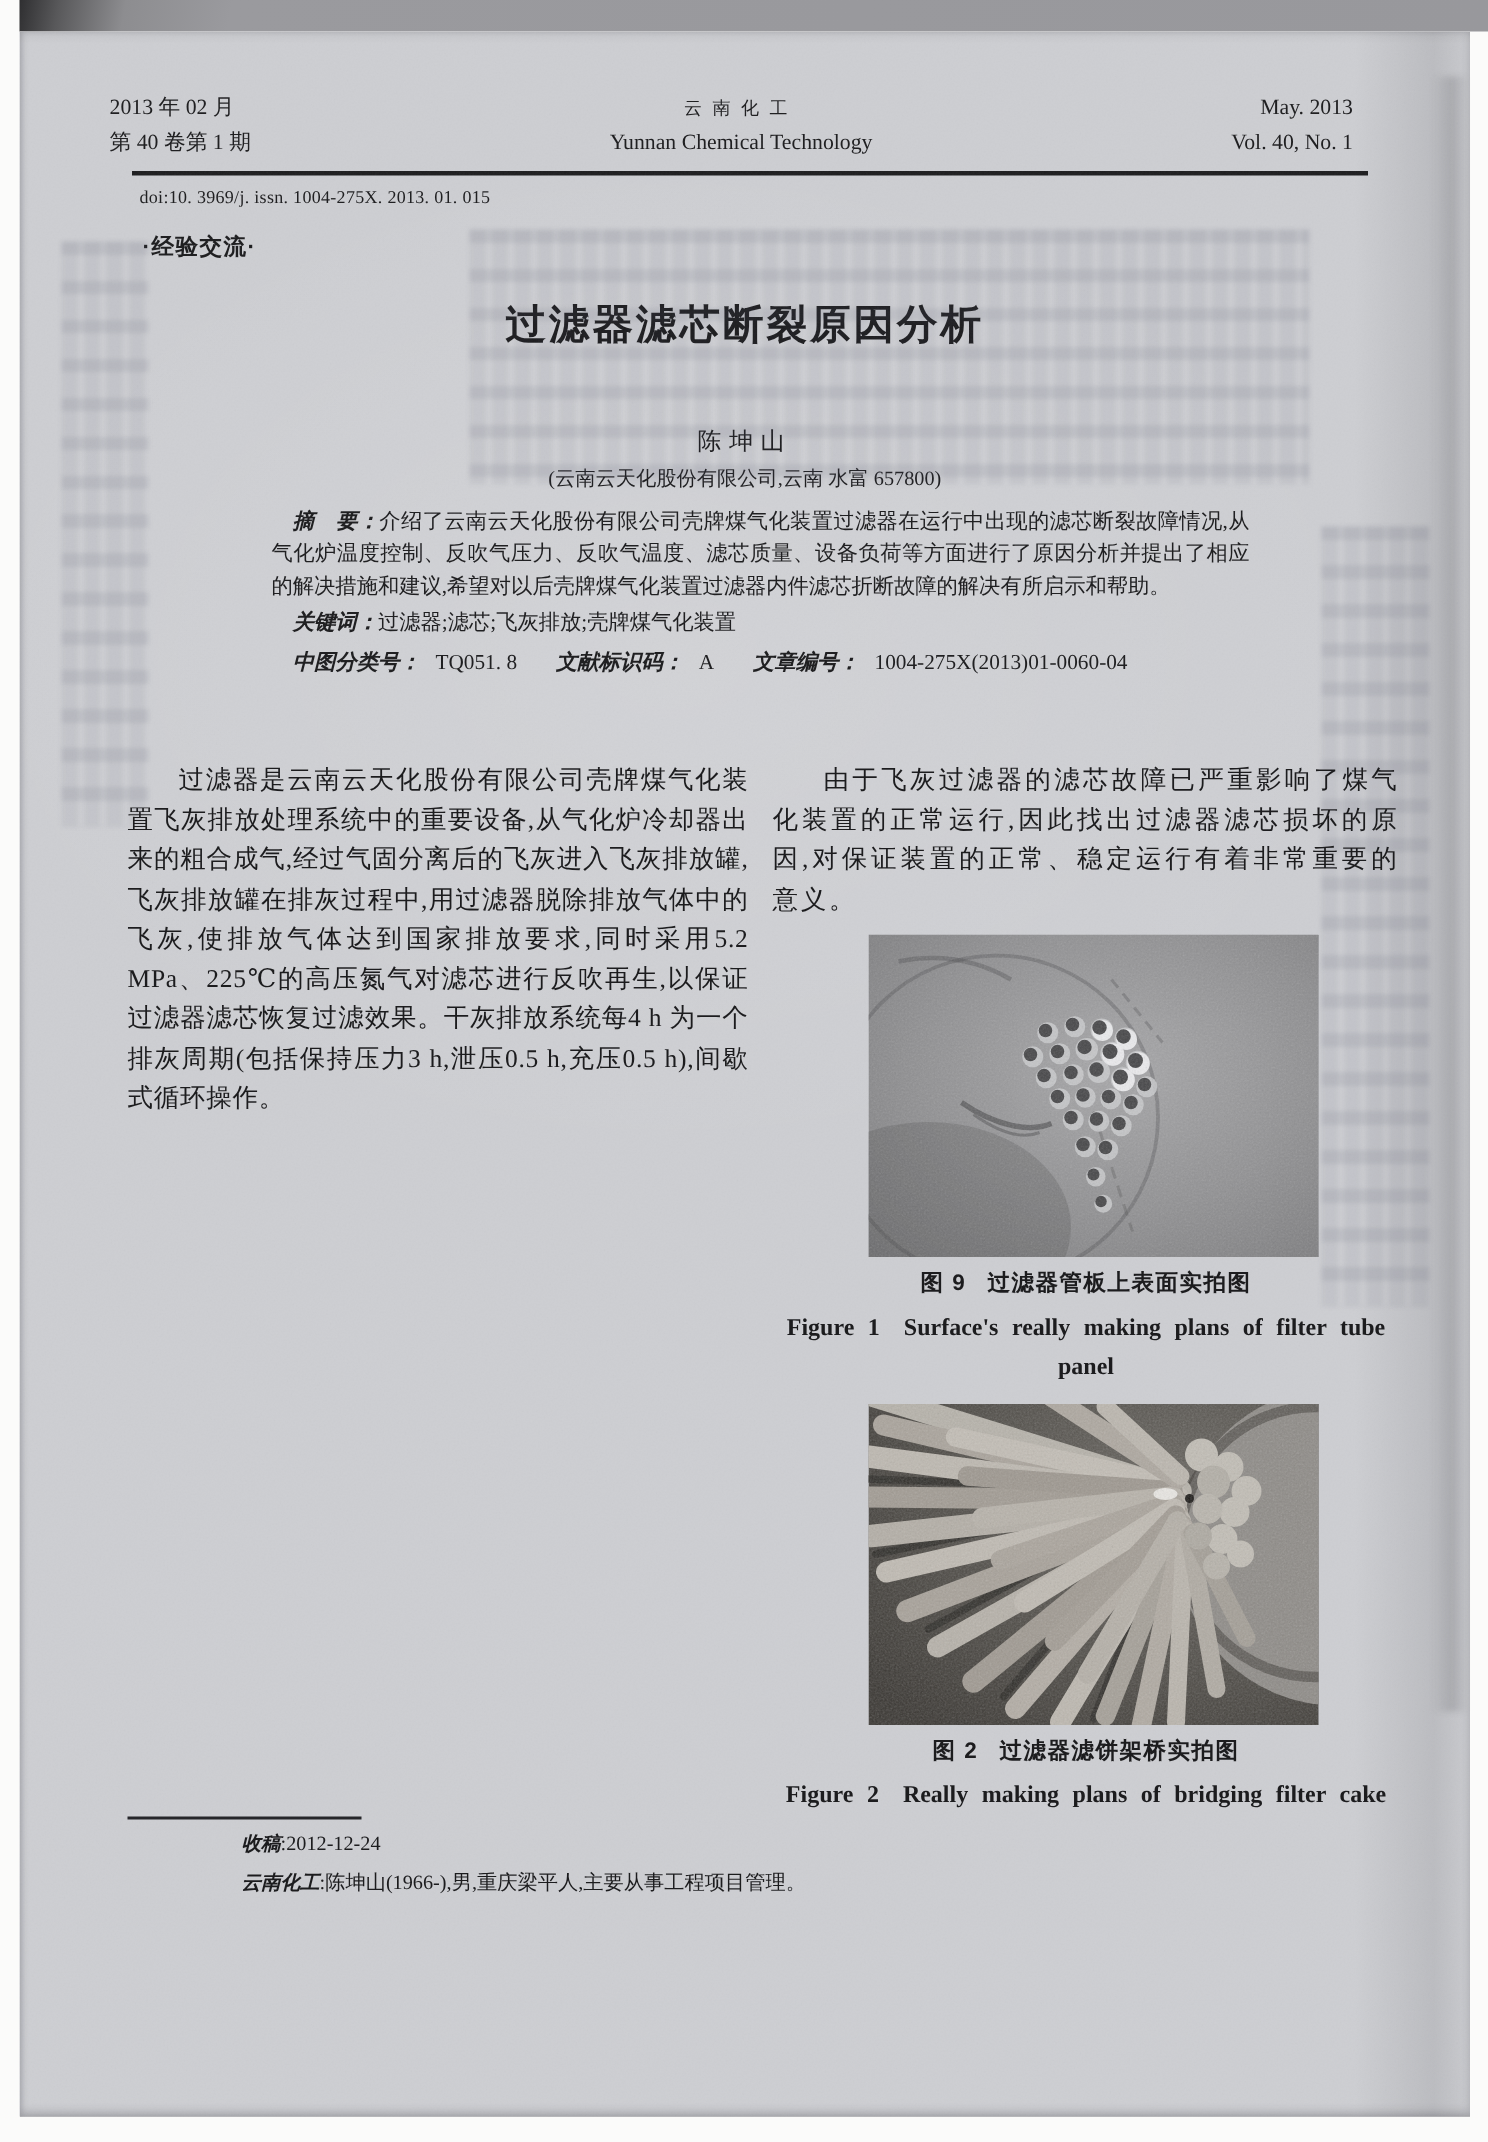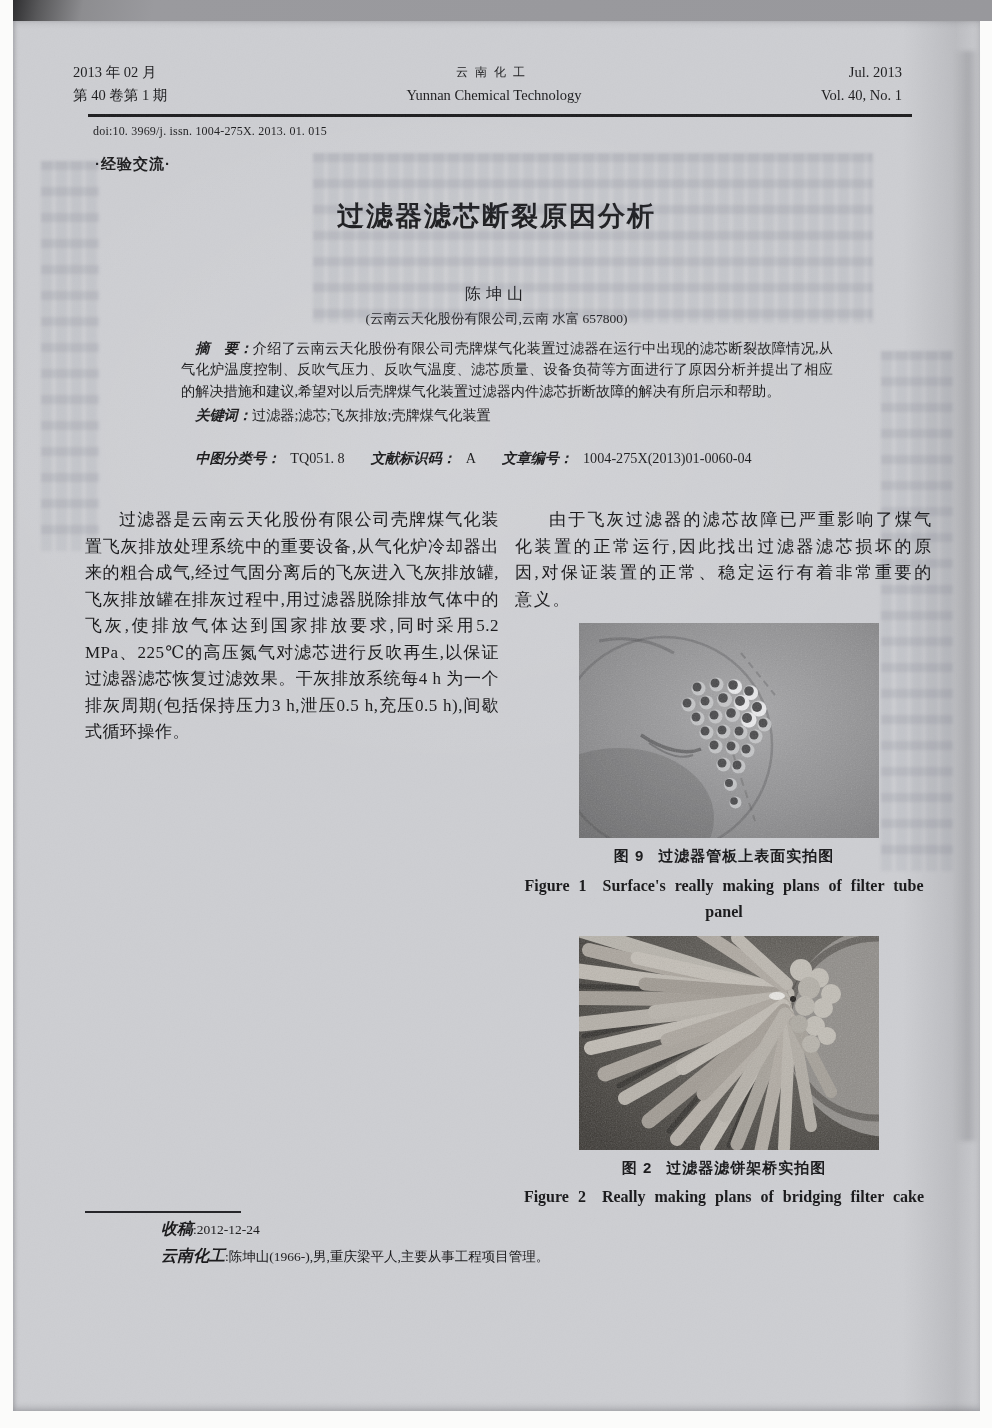--- a/index.html
+++ b/index.html
@@ -44,21 +44,21 @@
   .section-marker{margin:16px 0 0 82px;font-size:15px;font-weight:bold;
     font-family:"Liberation Sans","DejaVu Sans",sans-serif;letter-spacing:1px;}
   .title{margin:24px 0 0;text-align:center;font-size:27px;font-weight:bold;letter-spacing:2px;
     font-family:"Liberation Sans","DejaVu Sans",sans-serif;}
   .author{margin:50px 0 0;text-align:center;font-size:16px;letter-spacing:5px;}
   .affiliation{margin:5px 0 0;text-align:center;font-size:13.5px;}
 
   .abstract,.keywords,.clc{margin:0 147px 0 168px;font-size:14.2px;line-height:21.8px;text-align:justify;}
   .abstract{margin-top:10px;text-indent:1em;}
   .keywords{margin-top:2px;text-indent:1em;}
-  .clc{margin-top:21px;text-indent:1em;}
+  .clc{margin-top:5px;text-indent:1em;}
   .lab{font-weight:bold;font-family:"Liberation Sans","DejaVu Sans",sans-serif;font-style:italic;}
   .clc .val{margin-right:26px;}
   .clc .lab{margin-right:10px;}
 
   
   .columns{position:absolute;left:72px;top:486px;width:848px;display:flex;gap:16px;justify-content:flex-end;}
   .col{font-size:17px;line-height:26.5px;text-align:justify;}
   .col p{margin:0;text-indent:2em;letter-spacing:0.5px;}
   .col-left{width:414px;}
   .col-right{width:418px;}
@@ -69,21 +69,21 @@
   .photo svg{display:block;}
   .cap-cn{margin-top:5px;text-align:center;font-size:15px;font-weight:bold;
     font-family:"Liberation Sans","DejaVu Sans",sans-serif;letter-spacing:1px;}
   .cap-cn .fig-label{margin-right:14px;}
   .cap-en{margin-top:3px;text-align:center;font-size:16px;font-weight:bold;word-spacing:5px;}
 
   
   .footnote{position:absolute;left:0;top:1190px;width:700px;}
   .fn-rule{width:156px;height:2px;background:#26262a;margin-left:72px;}
   .footnote p{margin:6px 0 0 100px;font-size:13.5px;line-height:20px;}
-  .footnote .lab{font-size:16px;padding-left:48px;}
+  .footnote .lab{font-size:13px;padding-left:48px;}
 </style>
 </head>
 <body>
 
 <div class="top-strip"></div>
 
 <div class="paper">
 
   <svg class="paper-grain">
     <defs>
@@ -102,21 +102,21 @@
   <div class="jheader">
     <div class="jh-left">
       <div>2013 年 02 月</div>
       <div>第 40 卷第 1 期</div>
     </div>
     <div class="jh-center">
       <div class="cn">云南化工</div>
       <div>Yunnan Chemical Technology</div>
     </div>
     <div class="jh-right">
-      <div>Jul. 2013</div>
+      <div>May. 2013</div>
       <div>Vol. 40, No. 1</div>
     </div>
   </div>
 
   <div class="hrule"></div>
 
   <div class="doi">doi:10. 3969/j. issn. 1004-275X. 2013. 01. 015</div>
 
   <div class="section-marker">·经验交流·</div>
 

